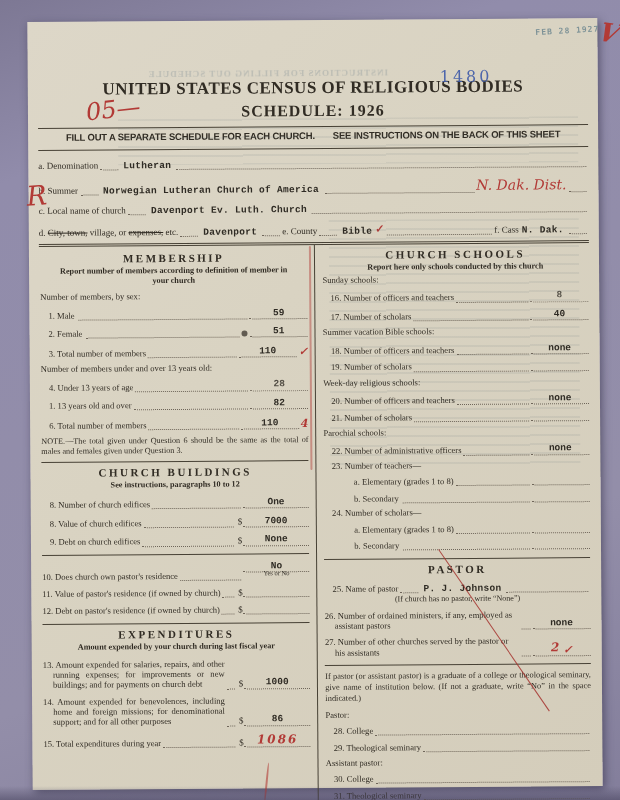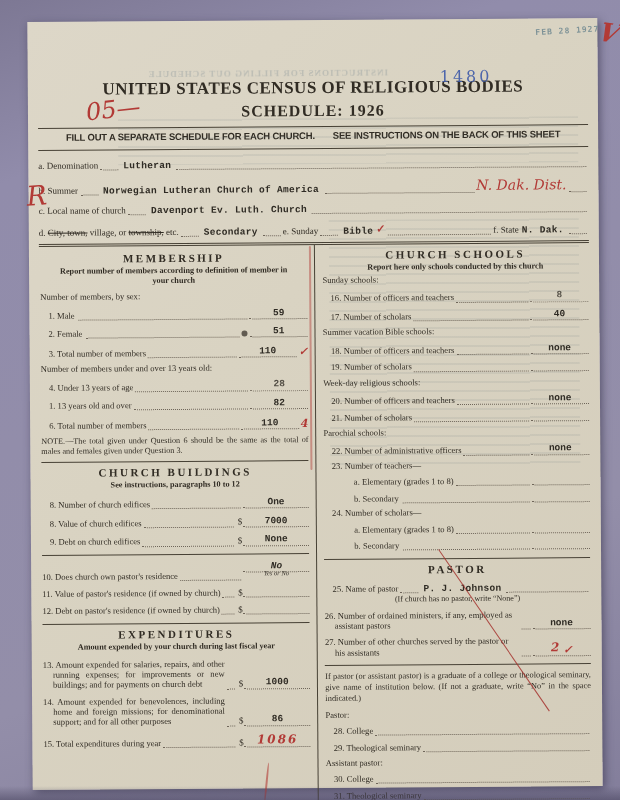--- a/index.html
+++ b/index.html
@@ -123,30 +123,30 @@
         <span class="script-red" style="font-size:14px;">N. Dak. Dist.</span>
         <span class="fillfix"></span>
       </div>
       <div class="id-row">
         <span>c. Local name of church</span>
         <span class="fillfix"></span>
         <span class="typed">Davenport Ev. Luth. Church</span>
         <span class="fill"></span>
       </div>
       <div class="id-row">
-        <span><span>d. </span><span class="struck">City, town,</span><span> village, or </span><span class="struck">township,</span><span> etc.</span></span>
-        <span class="fillfix"></span>
-        <span class="typed">Secondary</span>
-        <span class="fillfix"></span>
-        <span>e. Sunday</span>
+        <span><span>d. </span><span class="struck">City, town,</span><span> village, or </span><span class="struck">expenses,</span><span> etc.</span></span>
+        <span class="fillfix"></span>
+        <span class="typed">Davenport</span>
+        <span class="fillfix"></span>
+        <span>e. County</span>
         <span class="fillfix"></span>
         <span class="typed">Bible</span>
         <span class="chk">✓</span>
         <span class="fill"></span>
-        <span>f. State</span>
+        <span>f. Cass</span>
         <span class="typed">N. Dak.</span>
         <span class="fillfix"></span>
       </div>
     </div>
 
     <div class="cols">
 
       <div class="col-l">
         <div class="sec-title">MEMBERSHIP</div>
         <div class="sec-sub" style="padding:0 14px;">Report number of members according to definition of member in your church</div>
@@ -209,21 +209,21 @@
           <span class="fill"></span>
           <span class="cur">$</span>
           <span class="slot wide">None</span>
         </div>
 
         <div class="rule-thin" style="margin-top:7px;"></div>
 
         <div class="qrow">
           <span class="ql">10. Does church own pastor's residence</span>
           <span class="fill"></span>
-          <span class="slot wide" style="margin-bottom:8px;font-style:italic;">
+          <span class="slot wide" style="margin-bottom:8px;">
             <span>No</span>
             <span class="yesno">Yes or No</span>
           </span>
         </div>
         <div class="qrow">
           <span class="ql" style="max-width:170px;">11. Value of pastor's residence (if owned by church)</span>
           <span class="fill"></span>
           <span class="cur">$</span>
           <span class="slot wide"></span>
         </div>

